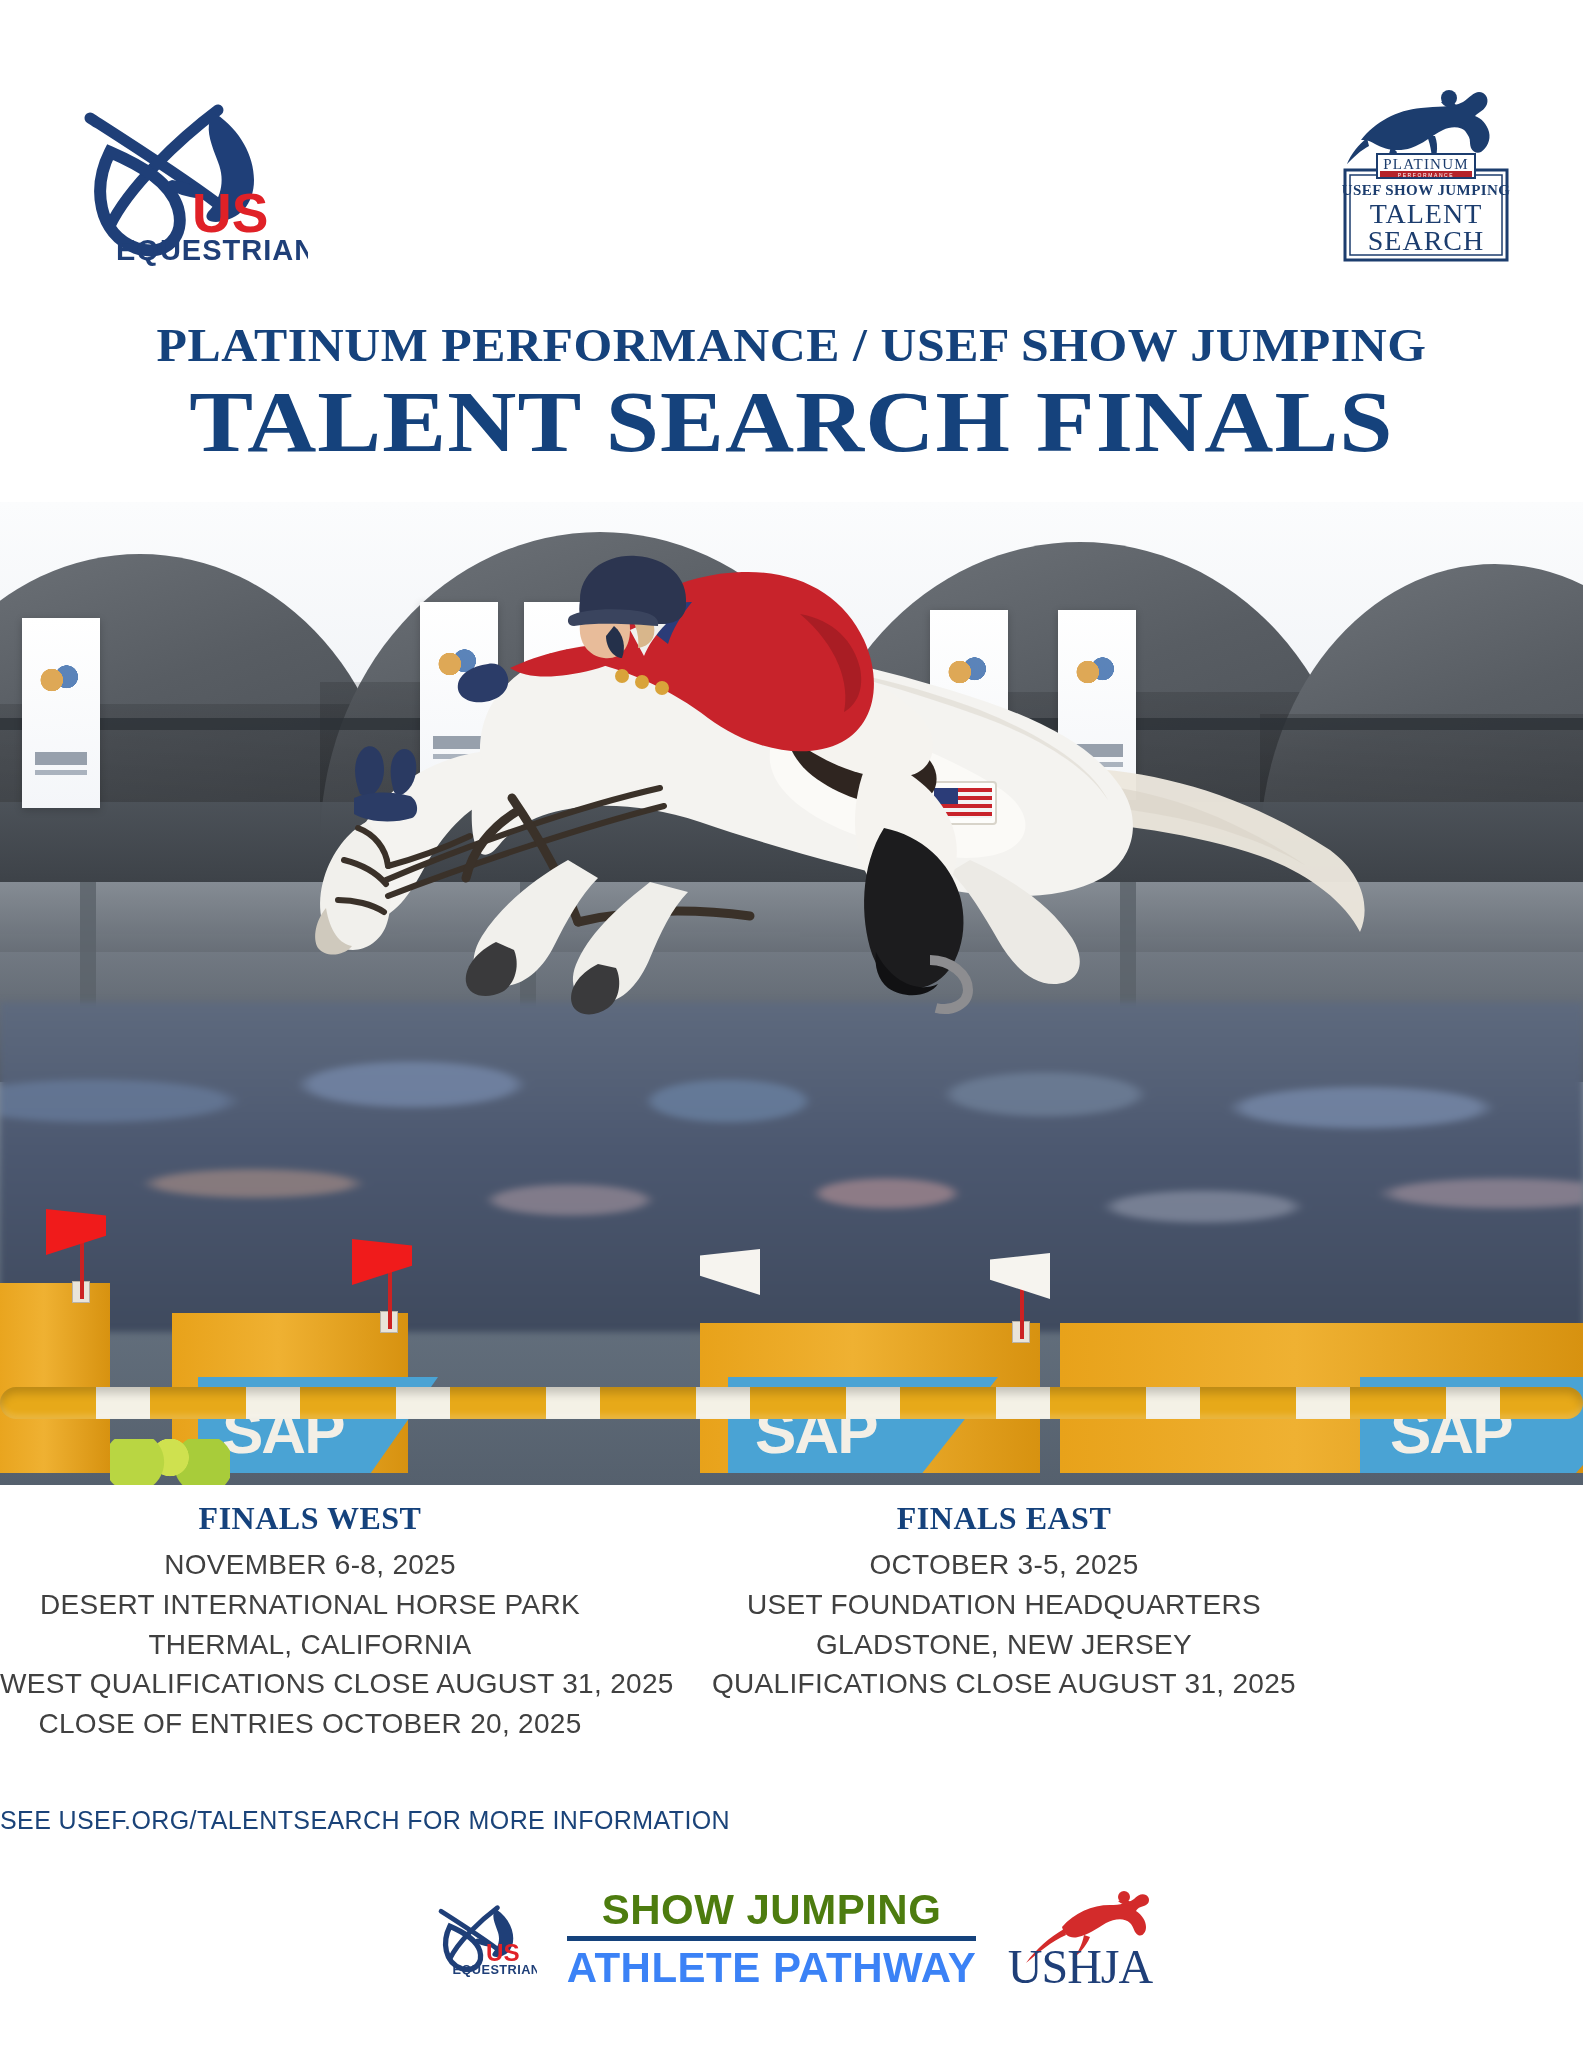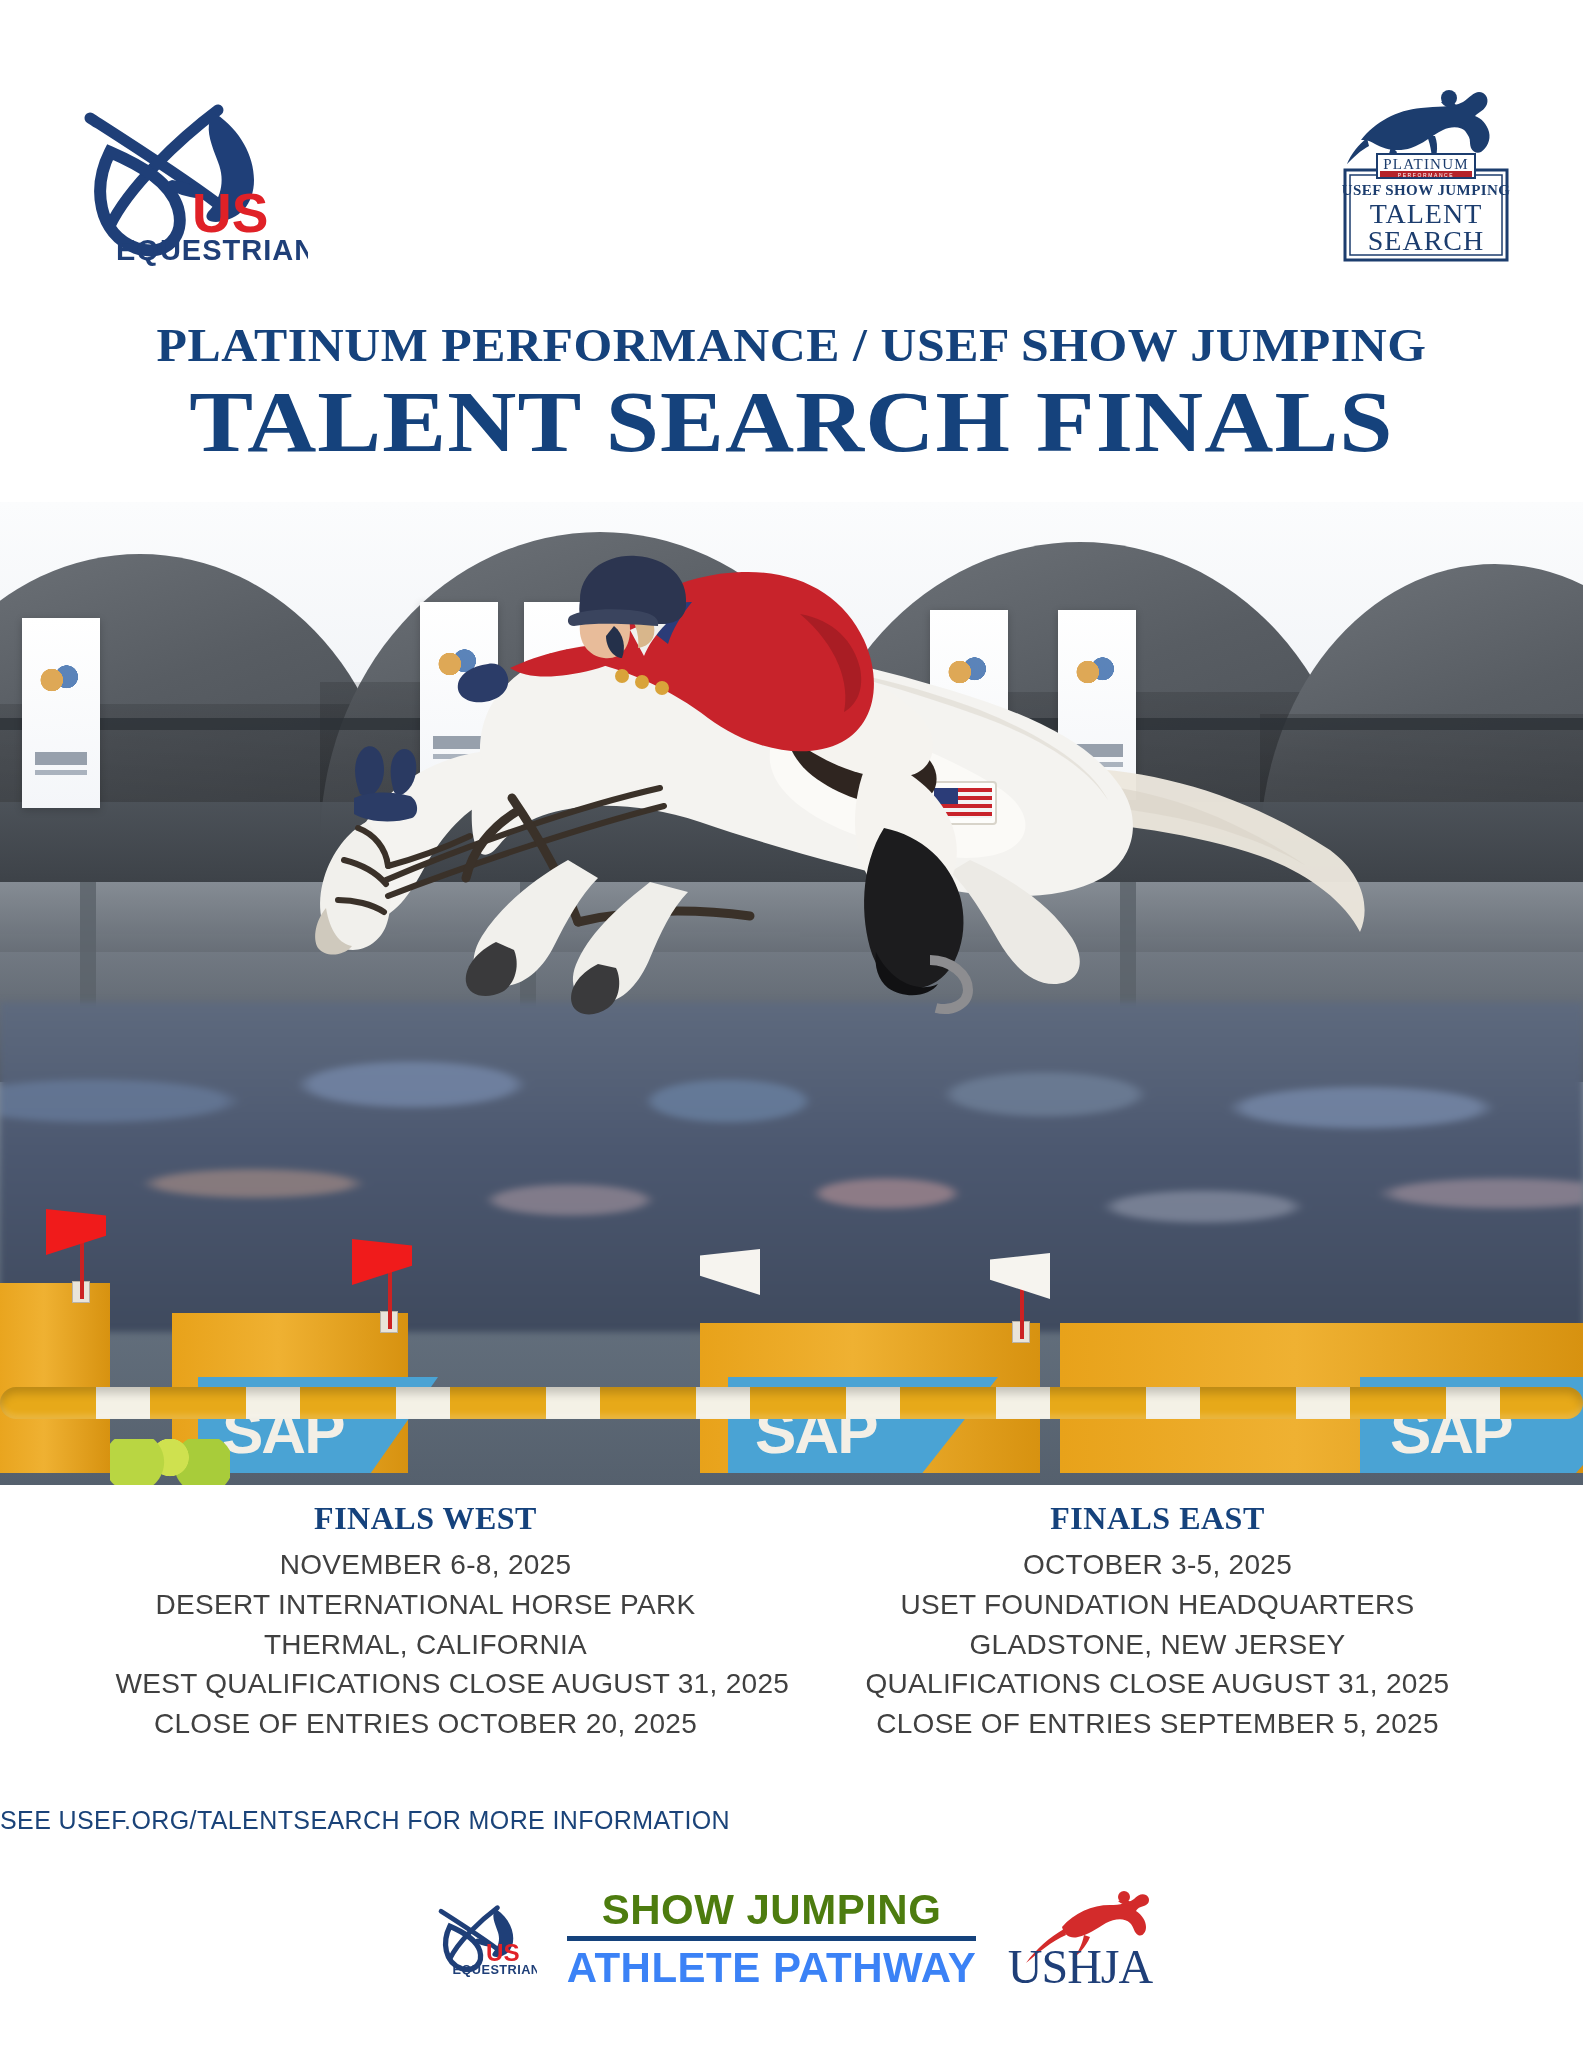--- a/index.html
+++ b/index.html
@@ -167,21 +167,21 @@
       radial-gradient(circle at 78% 55%, #a8cc3a 0 30%, transparent 31%);
   }
 
   
   .horse-wrap { position:absolute; left:330px; top:58px; width:1060px; height:560px; }
   .horse-wrap svg { display:block; overflow:visible; }
 
   
   .details {
     position:absolute; left:0; right:0; top:1500px;
-    display:flex; justify-content:center; gap:112px;
+    display:flex; justify-content:flex-start; gap:74px;
   }
   .col { text-align:center; width:620px; }
   .col-heading {
     font-family:"Liberation Serif", serif;
     font-weight:700; font-size:32px; color:#15427C;
     letter-spacing:0.5px; margin-bottom:8px;
   }
   .col-line {
     font-family:"Liberation Sans", sans-serif;
     font-weight:400; font-size:28px; color:#404040;
@@ -467,21 +467,20 @@
       <div class="col-line">WEST QUALIFICATIONS CLOSE AUGUST 31, 2025</div>
       <div class="col-line">CLOSE OF ENTRIES OCTOBER 20, 2025</div>
     </div>
 
     <div class="col">
       <div class="col-heading">FINALS EAST</div>
       <div class="col-line">OCTOBER 3-5, 2025</div>
       <div class="col-line">USET FOUNDATION HEADQUARTERS</div>
       <div class="col-line">GLADSTONE, NEW JERSEY</div>
       <div class="col-line">QUALIFICATIONS CLOSE AUGUST 31, 2025</div>
-      <div class="col-line">CLOSE OF ENTRIES  SEPTEMBER 5, 2025</div>
     </div>
   </div>
 
   <div class="seeinfo">SEE USEF.ORG/TALENTSEARCH FOR MORE INFORMATION</div>
 
   <div class="footer">
 
     <div class="footer-usef">
       <svg viewBox="0 0 250 170" width="110" height="104" aria-hidden="true">
         <g fill="none" stroke="#1F3F78" stroke-width="11" stroke-linecap="round">

